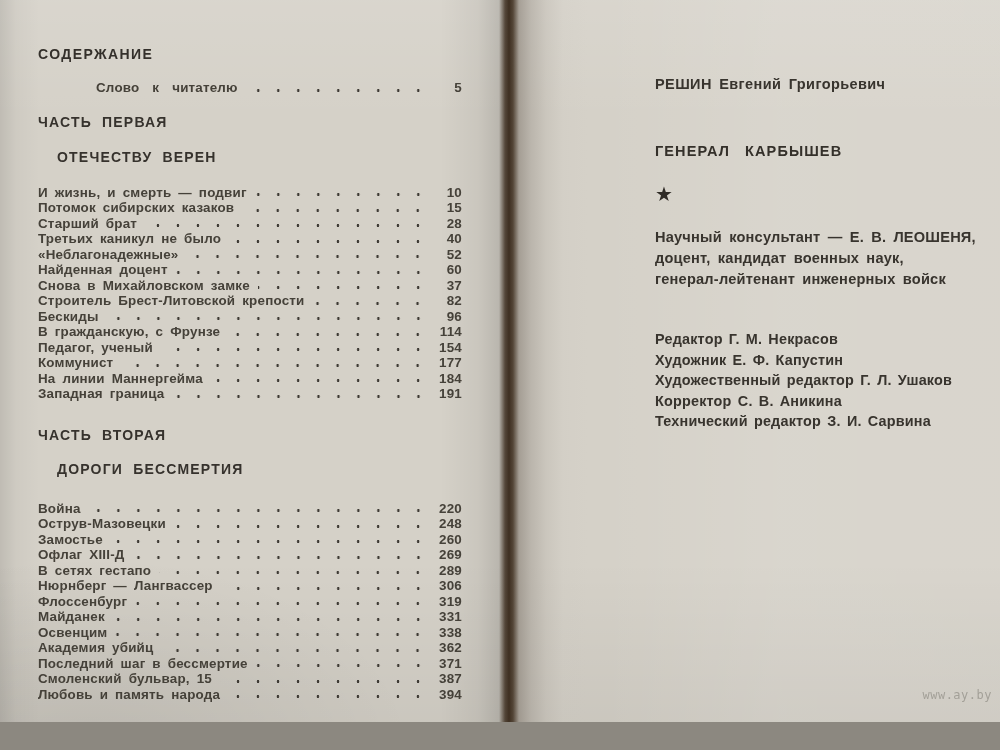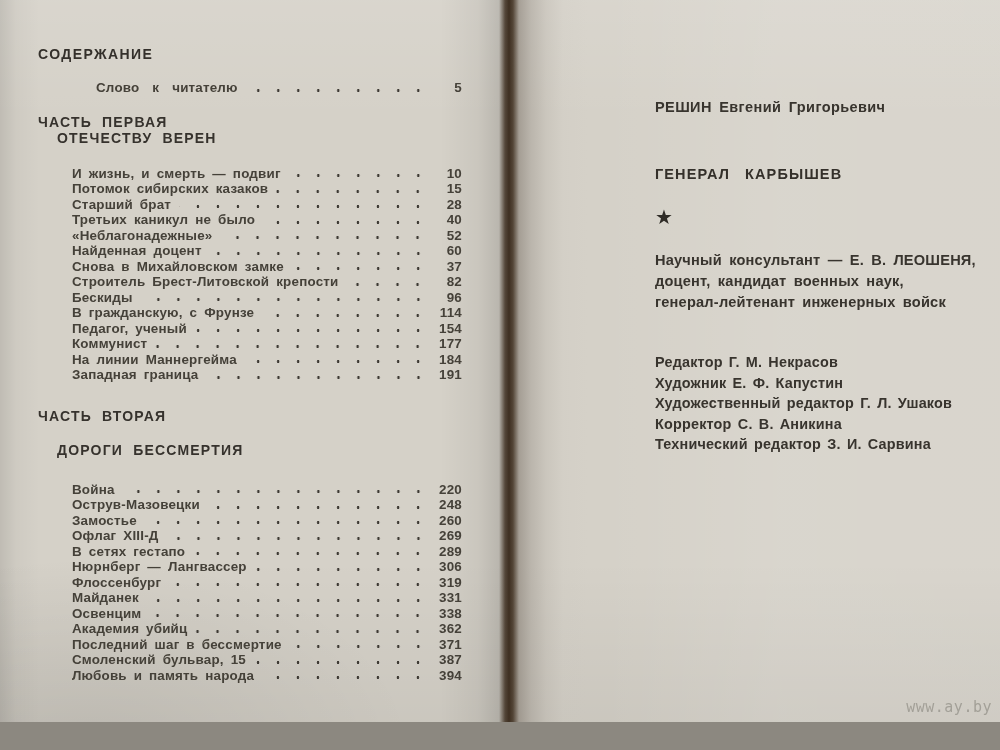--- a/index.html
+++ b/index.html
@@ -31,65 +31,65 @@
   }
   .part-label{
     font-size:14px;line-height:16px;font-weight:700;
     letter-spacing:1.2px;word-spacing:5px;color:#36322d;
   }
   .section-label{
     font-size:14px;line-height:16px;font-weight:700;
     letter-spacing:1.2px;word-spacing:5px;color:#36322d;padding-left:19px;
   }
   .m-part1{margin-top:18px;}
-  .m-sec1{}
+  .m-sec1{margin-top:19px;}
   .m-part2{margin-top:25px;}
   .m-sec2{margin-top:18px;}
   .toc-row{
     display:flex;line-height:15.5px;font-size:13.4px;font-weight:700;
     letter-spacing:0.2px;word-spacing:3px;color:#454139;
   }
   .toc-row .t{white-space:nowrap;}
   .toc-row .dots{
     flex:1 1 auto;margin-left:8px;margin-right:2px;
     background-image:radial-gradient(circle, #3e3a34 1.25px, rgba(0,0,0,0) 1.55px);
     background-size:20px 5px;background-repeat:repeat-x;
     background-position:right 4px bottom 3px;
   }
   .toc-row .p{flex:0 0 28px;text-align:right;}
   .intro-row{margin-top:18px;padding-left:19px;}
   .intro-row .t{word-spacing:9px;margin-left:39px;}
-  .toc-list{margin-top:20px;margin-left:34px;}
+  .toc-list{margin-top:20px;}
   .toc-list.second{margin-top:24px;}
   
   .right-content{position:absolute;left:655px;top:0;width:330px;color:#38342e;}
   .author-line{
-    margin-top:98px;font-size:14.5px;line-height:18px;font-weight:700;
+    margin-top:75px;font-size:14.5px;line-height:18px;font-weight:700;
     letter-spacing:0.4px;word-spacing:3px;
   }
   .book-title{
     margin-top:49px;font-size:14.5px;line-height:18px;font-weight:700;
     letter-spacing:1.1px;word-spacing:10px;color:#34302a;
   }
   .star{margin-top:22px;font-size:20px;line-height:24px;color:#2f2b26;}
   .consultant{margin-top:21px;}
   .c-line{
     font-size:14.6px;line-height:21px;font-weight:700;
     letter-spacing:0.2px;word-spacing:3px;
   }
   .credits{margin-top:39px;}
   .credit-line{
     font-size:14.4px;line-height:20.6px;font-weight:700;
     letter-spacing:0.2px;word-spacing:2px;
   }
   
   .watermark{
-    position:absolute;right:8px;bottom:6px;
+    position:absolute;right:8px;bottom:20px;
     font-family:"DejaVu Sans Mono", monospace;
-    font-size:15px;color:#a3a098;letter-spacing:0.5px;font-weight:400;
+    font-size:12px;color:#a3a098;letter-spacing:0.5px;font-weight:400;
   }
 </style>
 </head>
 <body>
 
 <div class="photo">
 
   <div class="left-content">
 
     <h1 class="toc-heading">СОДЕРЖАНИЕ</h1>

